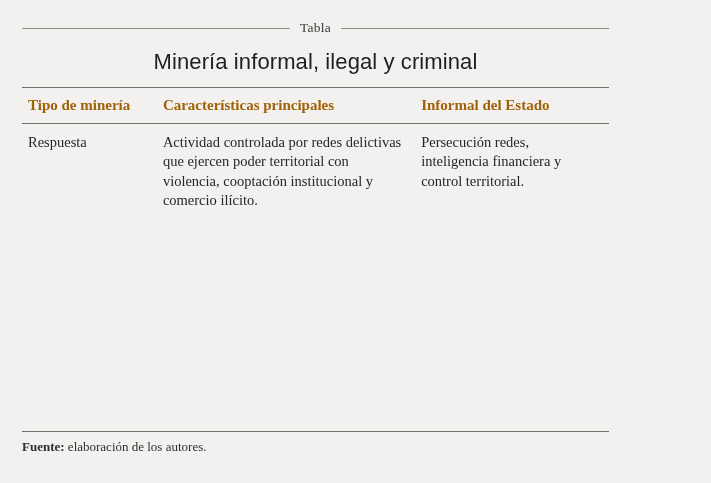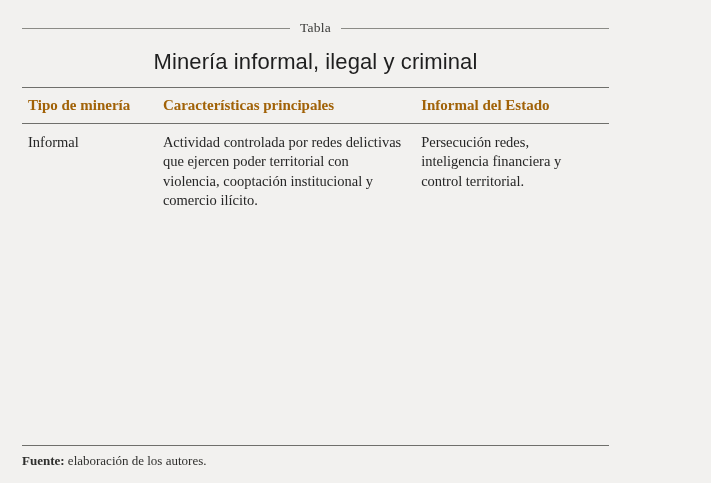--- a/index.html
+++ b/index.html
@@ -86,21 +86,21 @@
     border-bottom: 1px solid #b4b3ae;
   }
   table.data tbody td.c1 { padding-left: 6px; }
   table.data tbody tr:last-child td { border-bottom: none; }
 
   
   .source-wrap {
     position: absolute;
     left: 22px;
     right: 22px;
-    bottom: 14px;
+    bottom: 28px;
     margin-top: 8px;
   }
   .source-rule {
     height: 1.3px;
     background: #6f6f6b;
     margin-bottom: 7px;
   }
   .source-text {
     font-family: "Liberation Serif", serif;
     font-size: 13px;
@@ -131,21 +131,21 @@
     </colgroup>
     <thead>
       <tr>
         <th class="c1">Tipo de minería</th>
         <th class="c2">Características principales</th>
         <th class="c3">Informal del Estado</th>
       </tr>
     </thead>
     <tbody>
       <tr>
-        <td class="c1">Informal</td>
+        <td class="c1">Respuesta</td>
         <td class="c2">Actividad controlada por redes delictivas que ejercen poder territorial con violencia, cooptación institucional y comercio ilícito.</td>
         <td class="c3">Persecución redes, inteligencia financiera y control territorial.</td>
       </tr>
     </tbody>
   </table>
 
   <div class="source-wrap">
     <div class="source-rule"></div>
     <div class="source-text">
       <span class="lbl">Fuente:</span>

